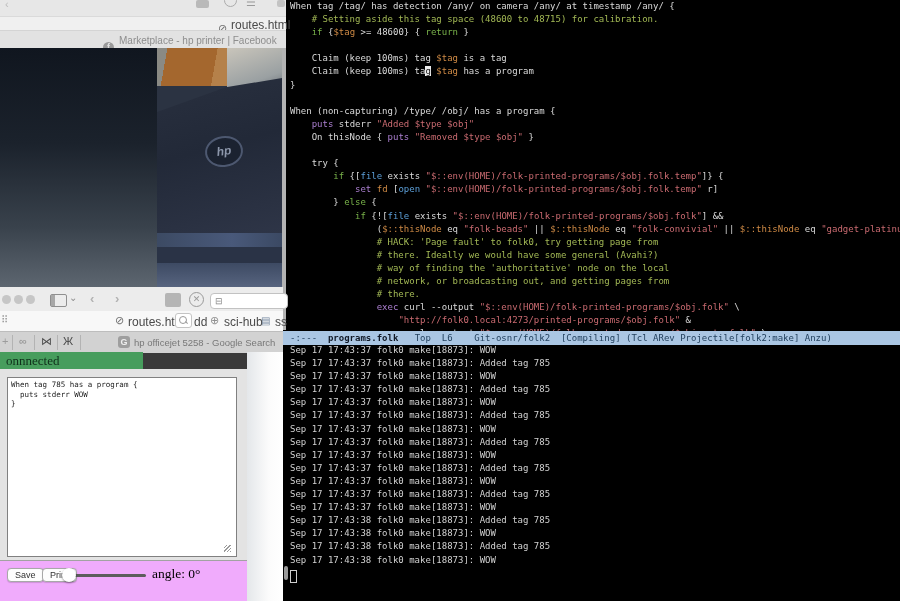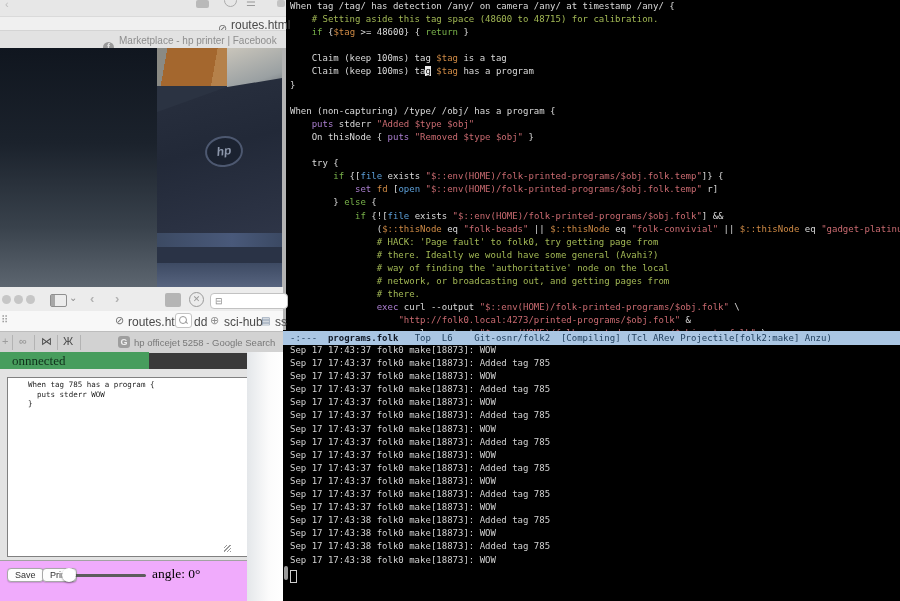--- a/index.html
+++ b/index.html
@@ -84,25 +84,25 @@
   #tabs3{left:0;top:331px;width:283px;height:21px;background:#d2d2d2;border-top:1px solid #bdbdbd;}
   .vsep{position:absolute;top:3px;width:1px;height:15px;background:#b3b3b3;}
   .fav{position:absolute;top:3px;font-size:11px;color:#4a4a4a;}
   .fav.lite{color:#9c9c9c;}
   .g-ico{position:absolute;left:118px;top:4px;width:12px;height:12px;background:#9e9e9e;border-radius:3px;
     color:#efefef;font-size:9px;font-weight:bold;text-align:center;line-height:12px;}
   .tab3-title{position:absolute;left:134px;top:5px;font-size:9.5px;color:#787878;}
 
   
   #green-label{left:0;top:352px;width:137px;height:17px;background:#479d5d;
-    font-family:"Liberation Serif",serif;font-size:13px;color:#10301b;line-height:17px;padding-left:12px;}
+    font-family:"Liberation Serif",serif;font-size:13px;color:#10301b;line-height:17px;padding-left:6px;}
   #panel{left:0;top:369px;width:247px;height:232px;background:#e3e3e3;}
   #program-textarea{position:absolute;left:7px;top:8px;width:222px;height:174px;background:#fff;
     border:1px solid #808080;resize:none;font:7.5px/9.5px "DejaVu Sans Mono",monospace;color:#1a1a1a;
-    padding:2px 20px;white-space:pre;overflow:hidden;}
+    padding:2px 3px;white-space:pre;overflow:hidden;}
   .gripper{position:absolute;left:224px;top:176px;width:7px;height:7px;
     background:repeating-linear-gradient(135deg,transparent 0 1.5px,#9a9a9a 1.5px 2.5px);}
   .panel-sep{position:absolute;left:0;top:191px;width:247px;height:1px;background:#a2a2a2;}
   .footer{position:absolute;left:0;top:192px;width:247px;height:40px;background:#f0abfc;}
   .mac-btn{position:absolute;top:7px;height:14px;background:#fdfdfd;border:1px solid #a8a8a8;border-radius:4px;
     font-size:9px;color:#333;line-height:12px;padding:0 7px;box-shadow:0 0.5px 1px rgba(0,0,0,.15);}
   #save-btn{left:7px;}
   #print-btn{left:42px;}
   .slider-track{position:absolute;left:66px;top:13px;width:80px;height:3px;background:#5c5c5c;border-radius:2px;}
   .slider-thumb{position:absolute;left:62px;top:7px;width:14px;height:14px;background:#fff;border-radius:50%;

